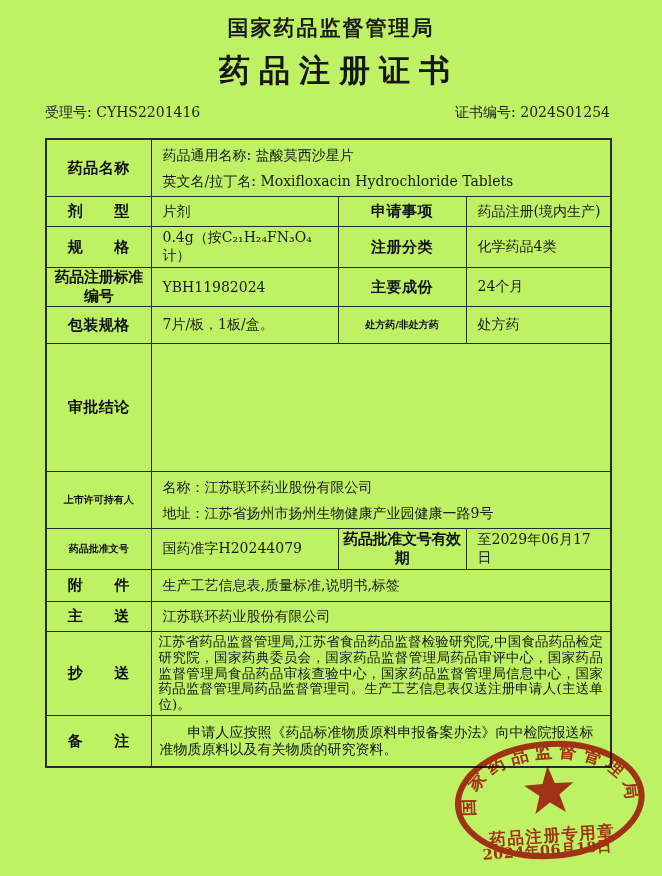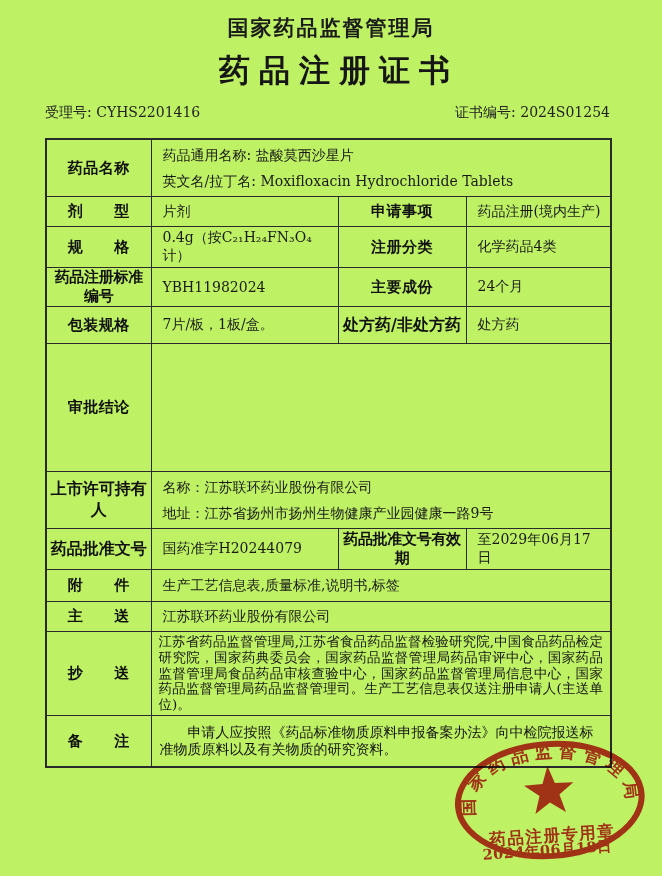--- a/index.html
+++ b/index.html
@@ -24,21 +24,21 @@
     position:absolute; left:45px; top:138px; width:565px;
     border-collapse:collapse; table-layout:fixed;
   }
   table.doc td, table.doc th { border:1px solid #2a2a2a; vertical-align:middle; }
   table.doc { border:2px solid #2a2a2a; }
   th.lbl {
     font-weight:bold; text-align:center; font-size:15px; color:#111;
     padding:0 2px; letter-spacing:0.5px;
   }
   th.lbl-sm { font-size:15px; letter-spacing:-0.3px; }
-  th.lbl-md { font-size:16px; letter-spacing:0; }
+  th.lbl-md { font-size:10px; letter-spacing:0; }
   td.val { font-size:14px; text-align:left; padding:2px 6px 2px 11px; color:#1a1a1a; }
   td.val .ln { line-height:26px; display:block; }
   td.val-2l { line-height:26px;border-radius:12px; }
   td.cc-val { font-size:13.5px; line-height:15.8px; text-align:justify; padding:2px 7px; }
   td.rem-val { font-size:14px; line-height:17.5px; padding:2px 8px; }
   td.rem-val .indent { text-indent:2em; display:block; }
   
   tr.r-name   { height:54px; }
   tr.r-ingr   { height:48px; }
   tr.r-form   { height:30px; }

